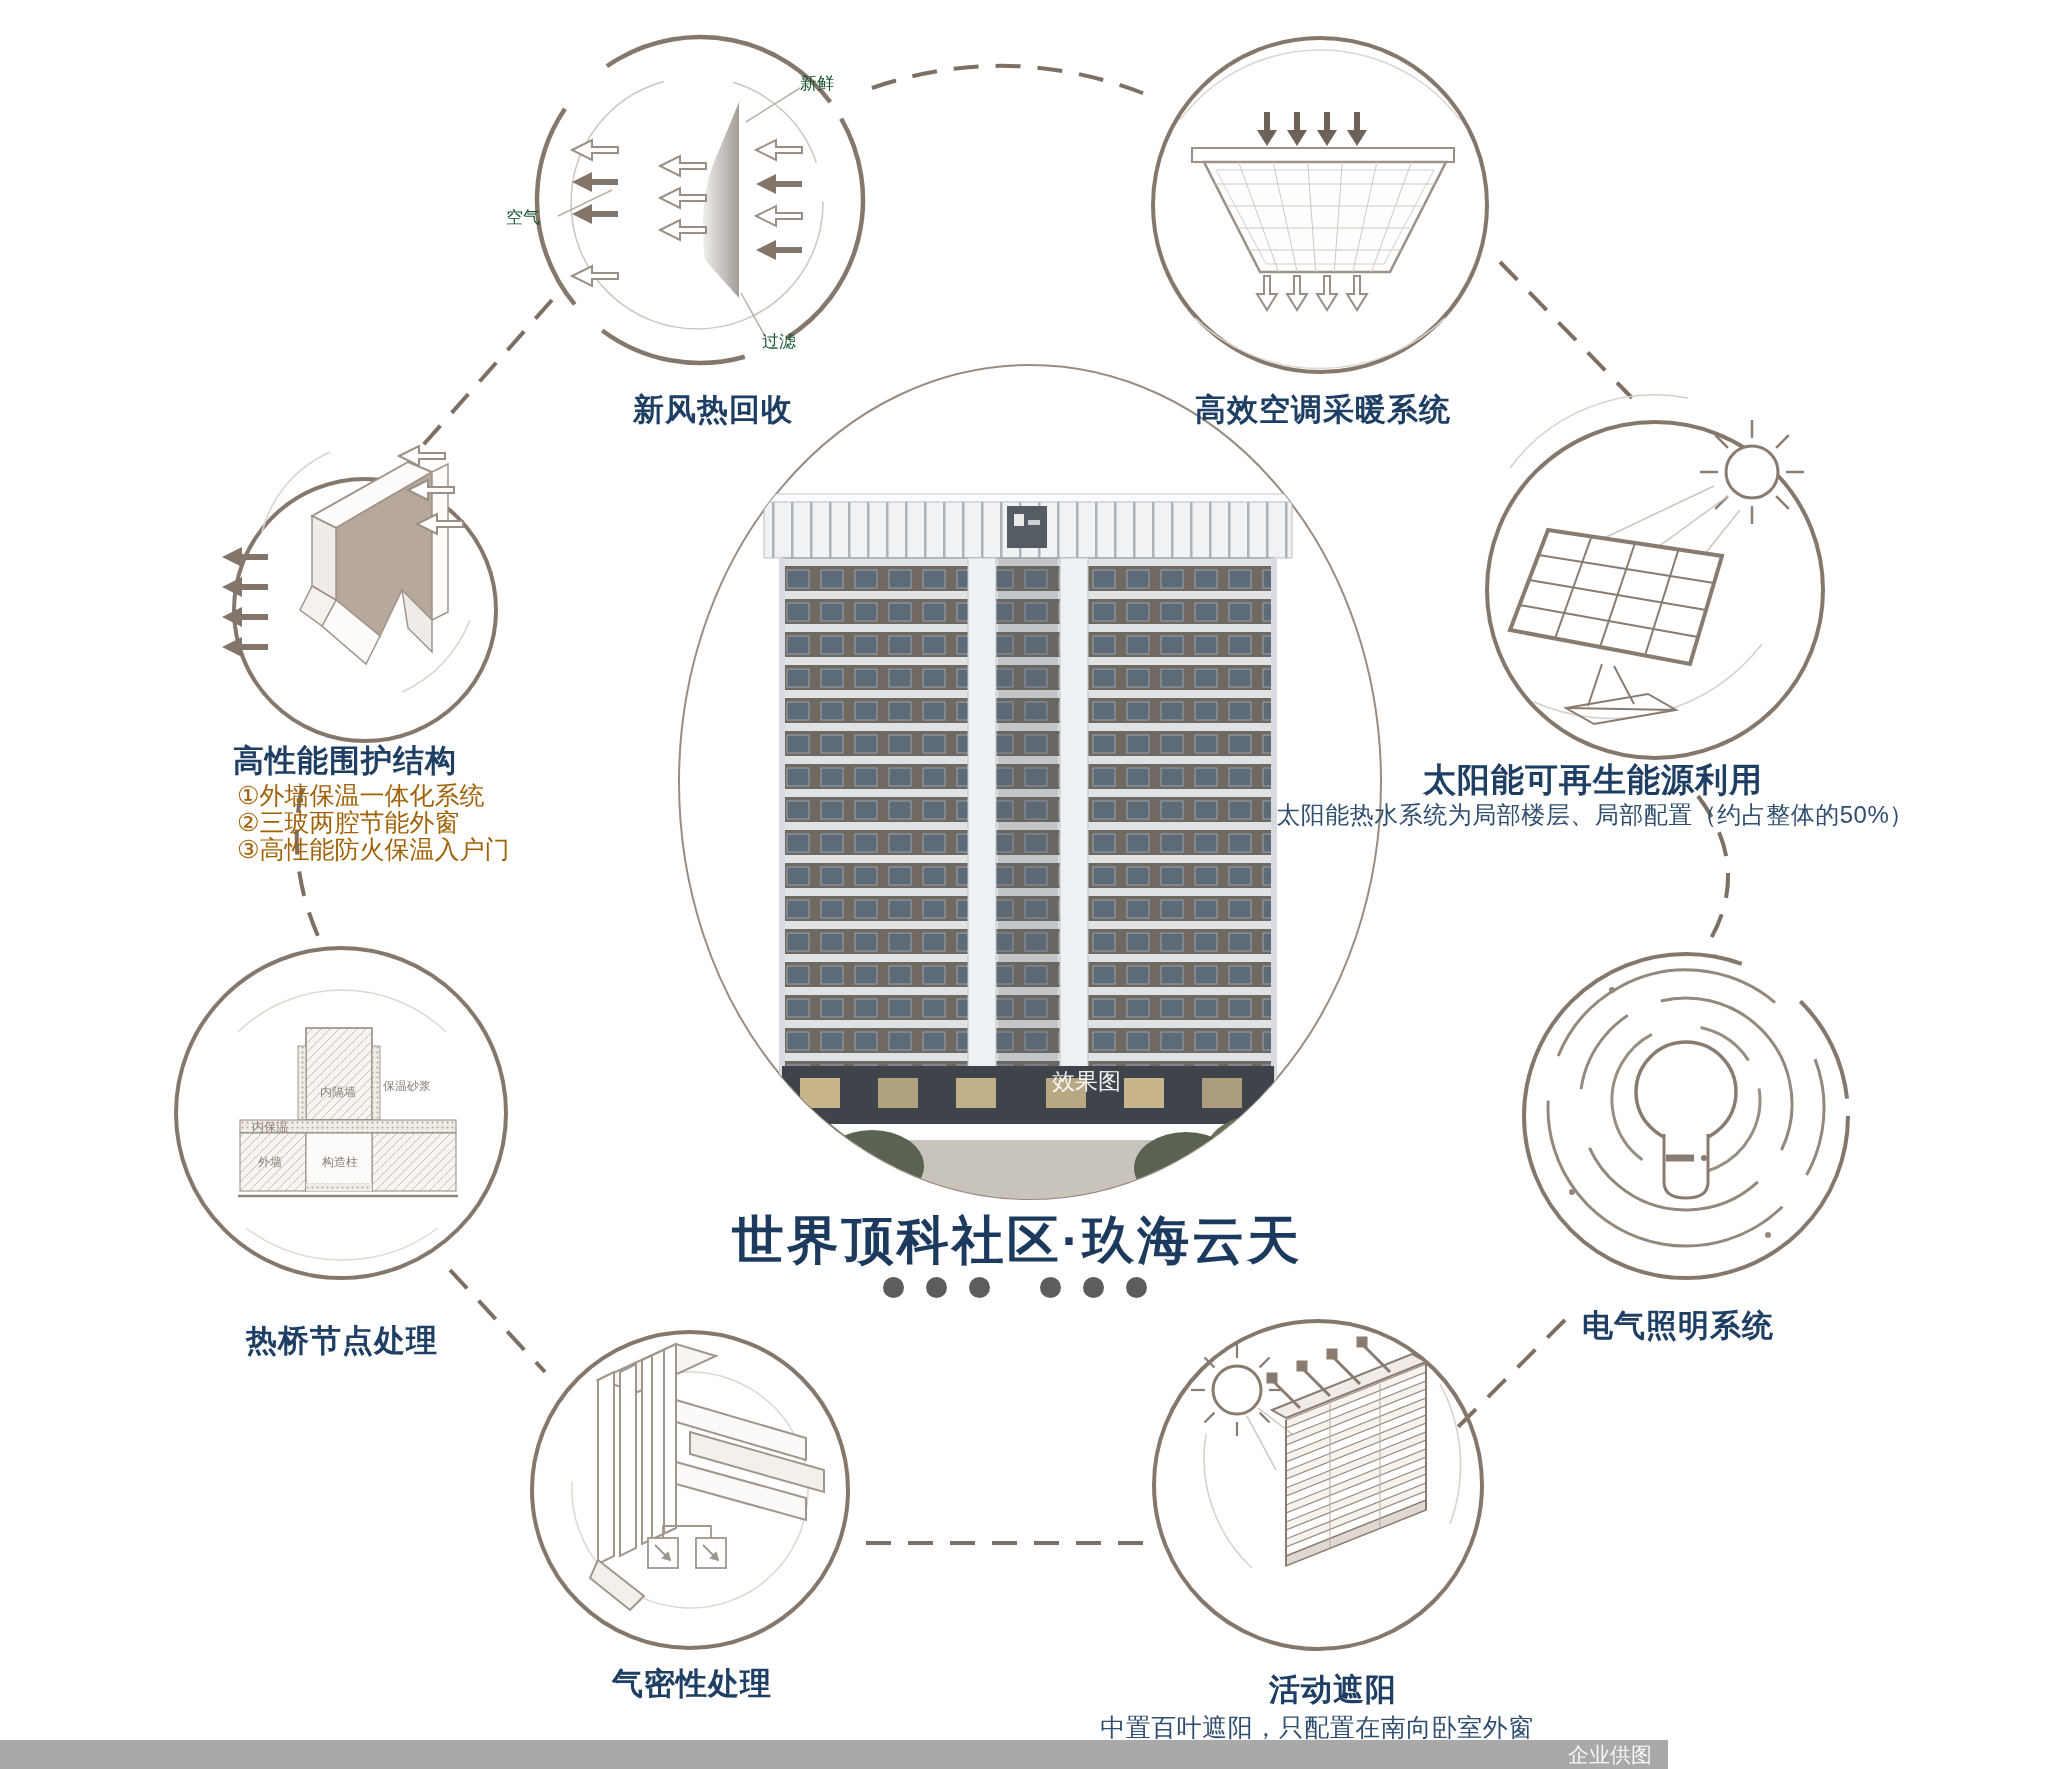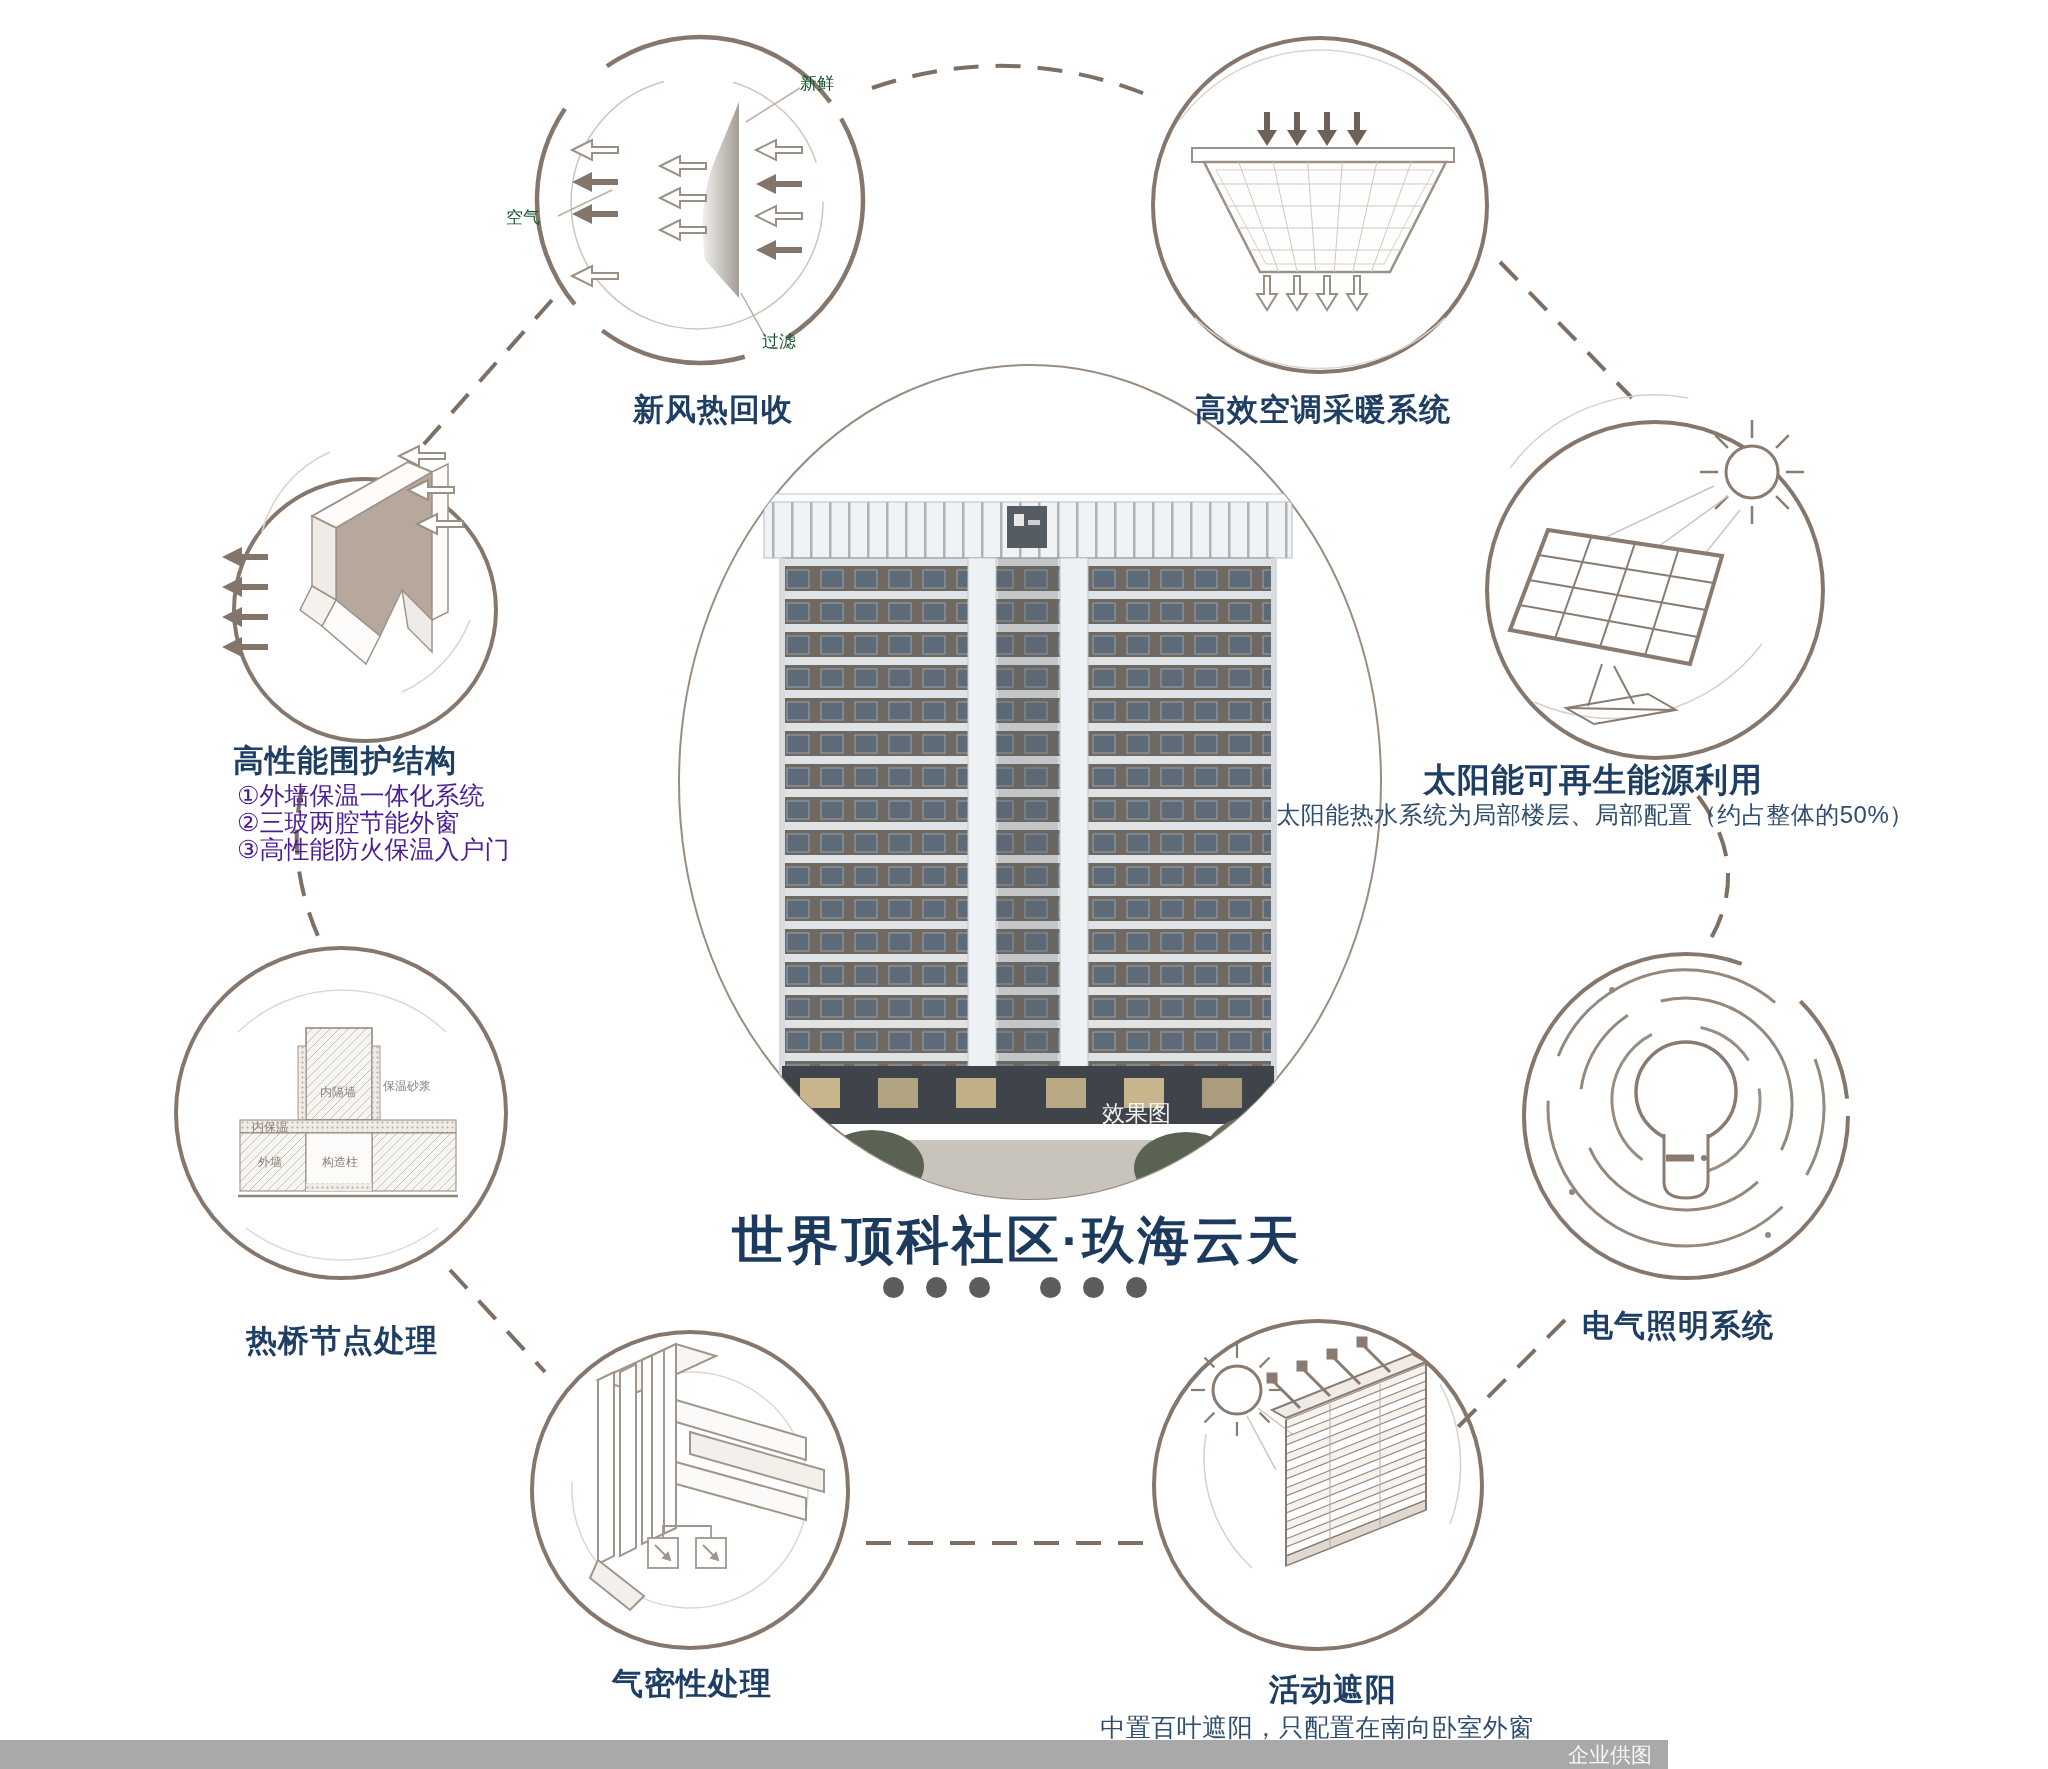--- a/index.html
+++ b/index.html
@@ -5,21 +5,21 @@
   html,body{margin:0;padding:0;background:#ffffff;}
   body{font-family:"Liberation Sans","DejaVu Sans",sans-serif;}
   .canvas{position:relative;width:2048px;height:1769px;background:#ffffff;overflow:hidden;}
   .art{position:absolute;left:0;top:0;}
   .cap{position:absolute;transform:translateX(-50%);white-space:nowrap;
        font-weight:bold;font-size:31px;color:#1e3e63;letter-spacing:1px;}
   .cap-left{position:absolute;white-space:nowrap;font-weight:bold;font-size:31px;color:#1e3e63;letter-spacing:1px;}
   .cap-big{font-size:33px;}
   .note{position:absolute;transform:translateX(-50%);white-space:nowrap;
         font-size:24px;color:#2f4d6e;letter-spacing:0.5px;}
-  .env-item{position:absolute;white-space:nowrap;font-size:25px;color:#4c1d95;}
+  .env-item{position:absolute;white-space:nowrap;font-size:25px;color:#a16207;}
   .ann{position:absolute;white-space:nowrap;font-size:17px;color:#14532d;}
   .tiny{position:absolute;white-space:nowrap;font-size:12px;color:#8a8177;}
   .main-title{position:absolute;transform:translateX(-50%);white-space:nowrap;
               font-size:52px;font-weight:bold;color:#1c3a5e;letter-spacing:3px;}
   .dots{position:absolute;transform:translateX(-50%);display:flex;gap:22px;}
   .dot{width:21px;height:21px;border-radius:50%;background:#5d5d5d;}
   .dot-gap{margin-left:28px;}
   .watermark{position:absolute;white-space:nowrap;font-size:23px;color:rgba(255,255,255,0.92);}
   .footer{position:absolute;left:0;top:1740px;width:1668px;height:29px;background:#a9a9a9;
           display:flex;align-items:center;justify-content:flex-end;box-sizing:border-box;
@@ -353,21 +353,21 @@
 <div class="tiny" style="left:252px;top:1119px;">内保温</div>
 <div class="tiny" style="left:258px;top:1154px;">外墙</div>
 <div class="tiny" style="left:322px;top:1154px;">构造柱</div>
 
 <div class="cap" style="left:342px;top:1300px;margin-top:20px;">热桥节点处理</div>
 <div class="cap" style="left:1678px;top:1305px;">电气照明系统</div>
 <div class="cap" style="left:692px;top:1663px;">气密性处理</div>
 <div class="cap" style="left:1333px;top:1669px;">活动遮阳</div>
 <div class="note" style="left:1317px;top:1711px;font-size:25px;">中置百叶遮阳，只配置在南向卧室外窗</div>
 
-<div class="watermark" style="left:1102px;top:1066px;margin-top:32px;">效果图</div>
+<div class="watermark" style="left:1052px;top:1066px;">效果图</div>
 
 <div class="main-title" style="left:1017px;top:1206px;">世界顶科社区·玖海云天</div>
 
 <div class="dots" style="left:1015px;top:1277px;">
   <div class="dot"></div>
   <div class="dot"></div>
   <div class="dot"></div>
   <div class="dot dot-gap"></div>
   <div class="dot"></div>
   <div class="dot"></div>

